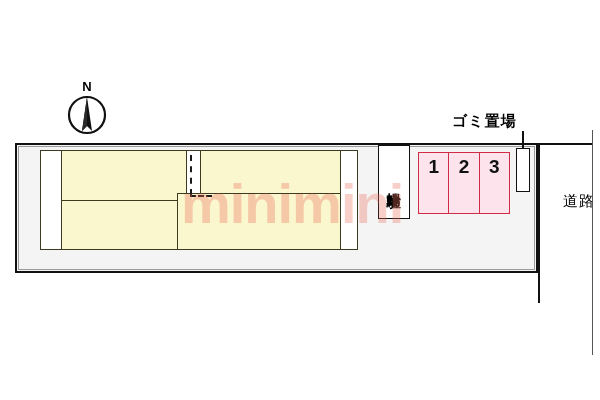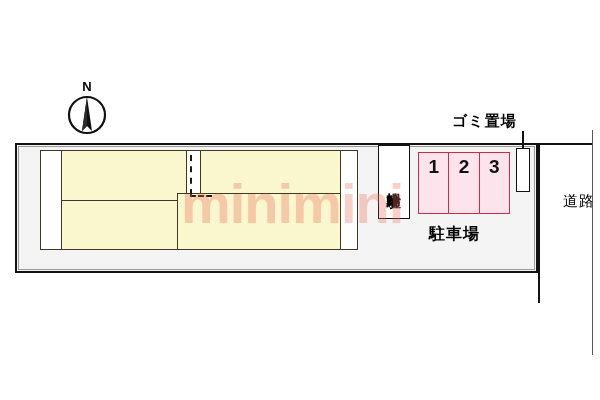--- a/index.html
+++ b/index.html
@@ -288,21 +288,20 @@
     </div>
     <div class="stall">
       <span class="stall-num">3</span>
     </div>
   </div>
 
   <div class="trash-stem"></div>
   <div class="trash-box"></div>
 
   <div class="lbl lbl-trash">ゴミ置場</div>
-  <div class="lbl lbl-parking">駐車場</div>
   <div class="lbl lbl-road">道路</div>
 
   <div class="road-top-edge"></div>
   <div class="road-line-a"></div>
   <div class="road-line-b"></div>
 
   <div class="watermark">minimini</div>
 
 </div>
 

